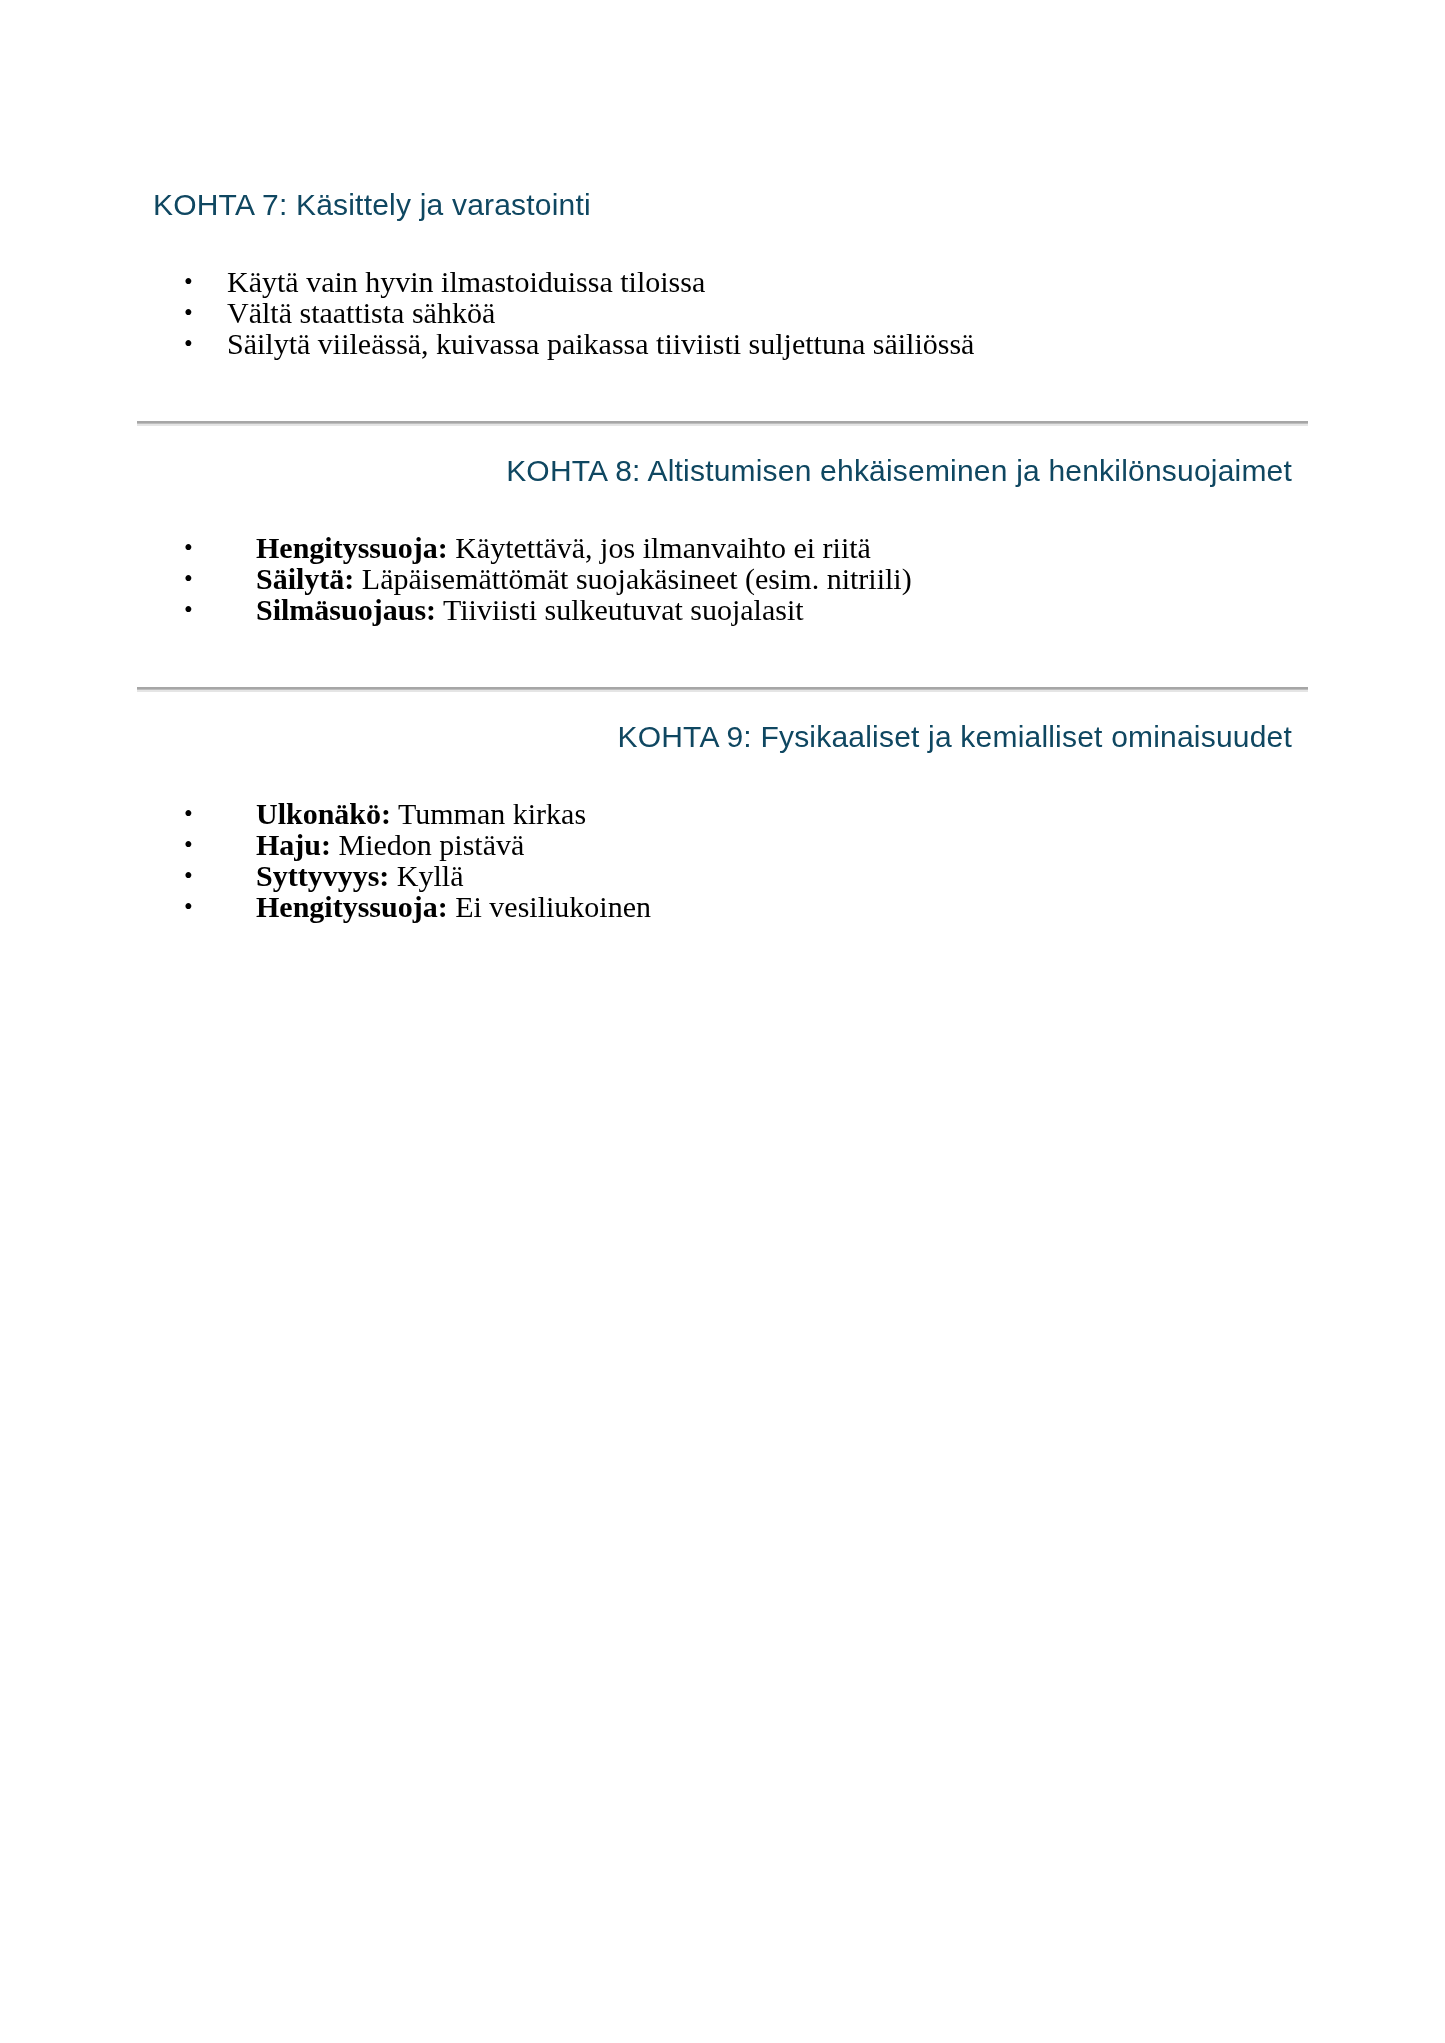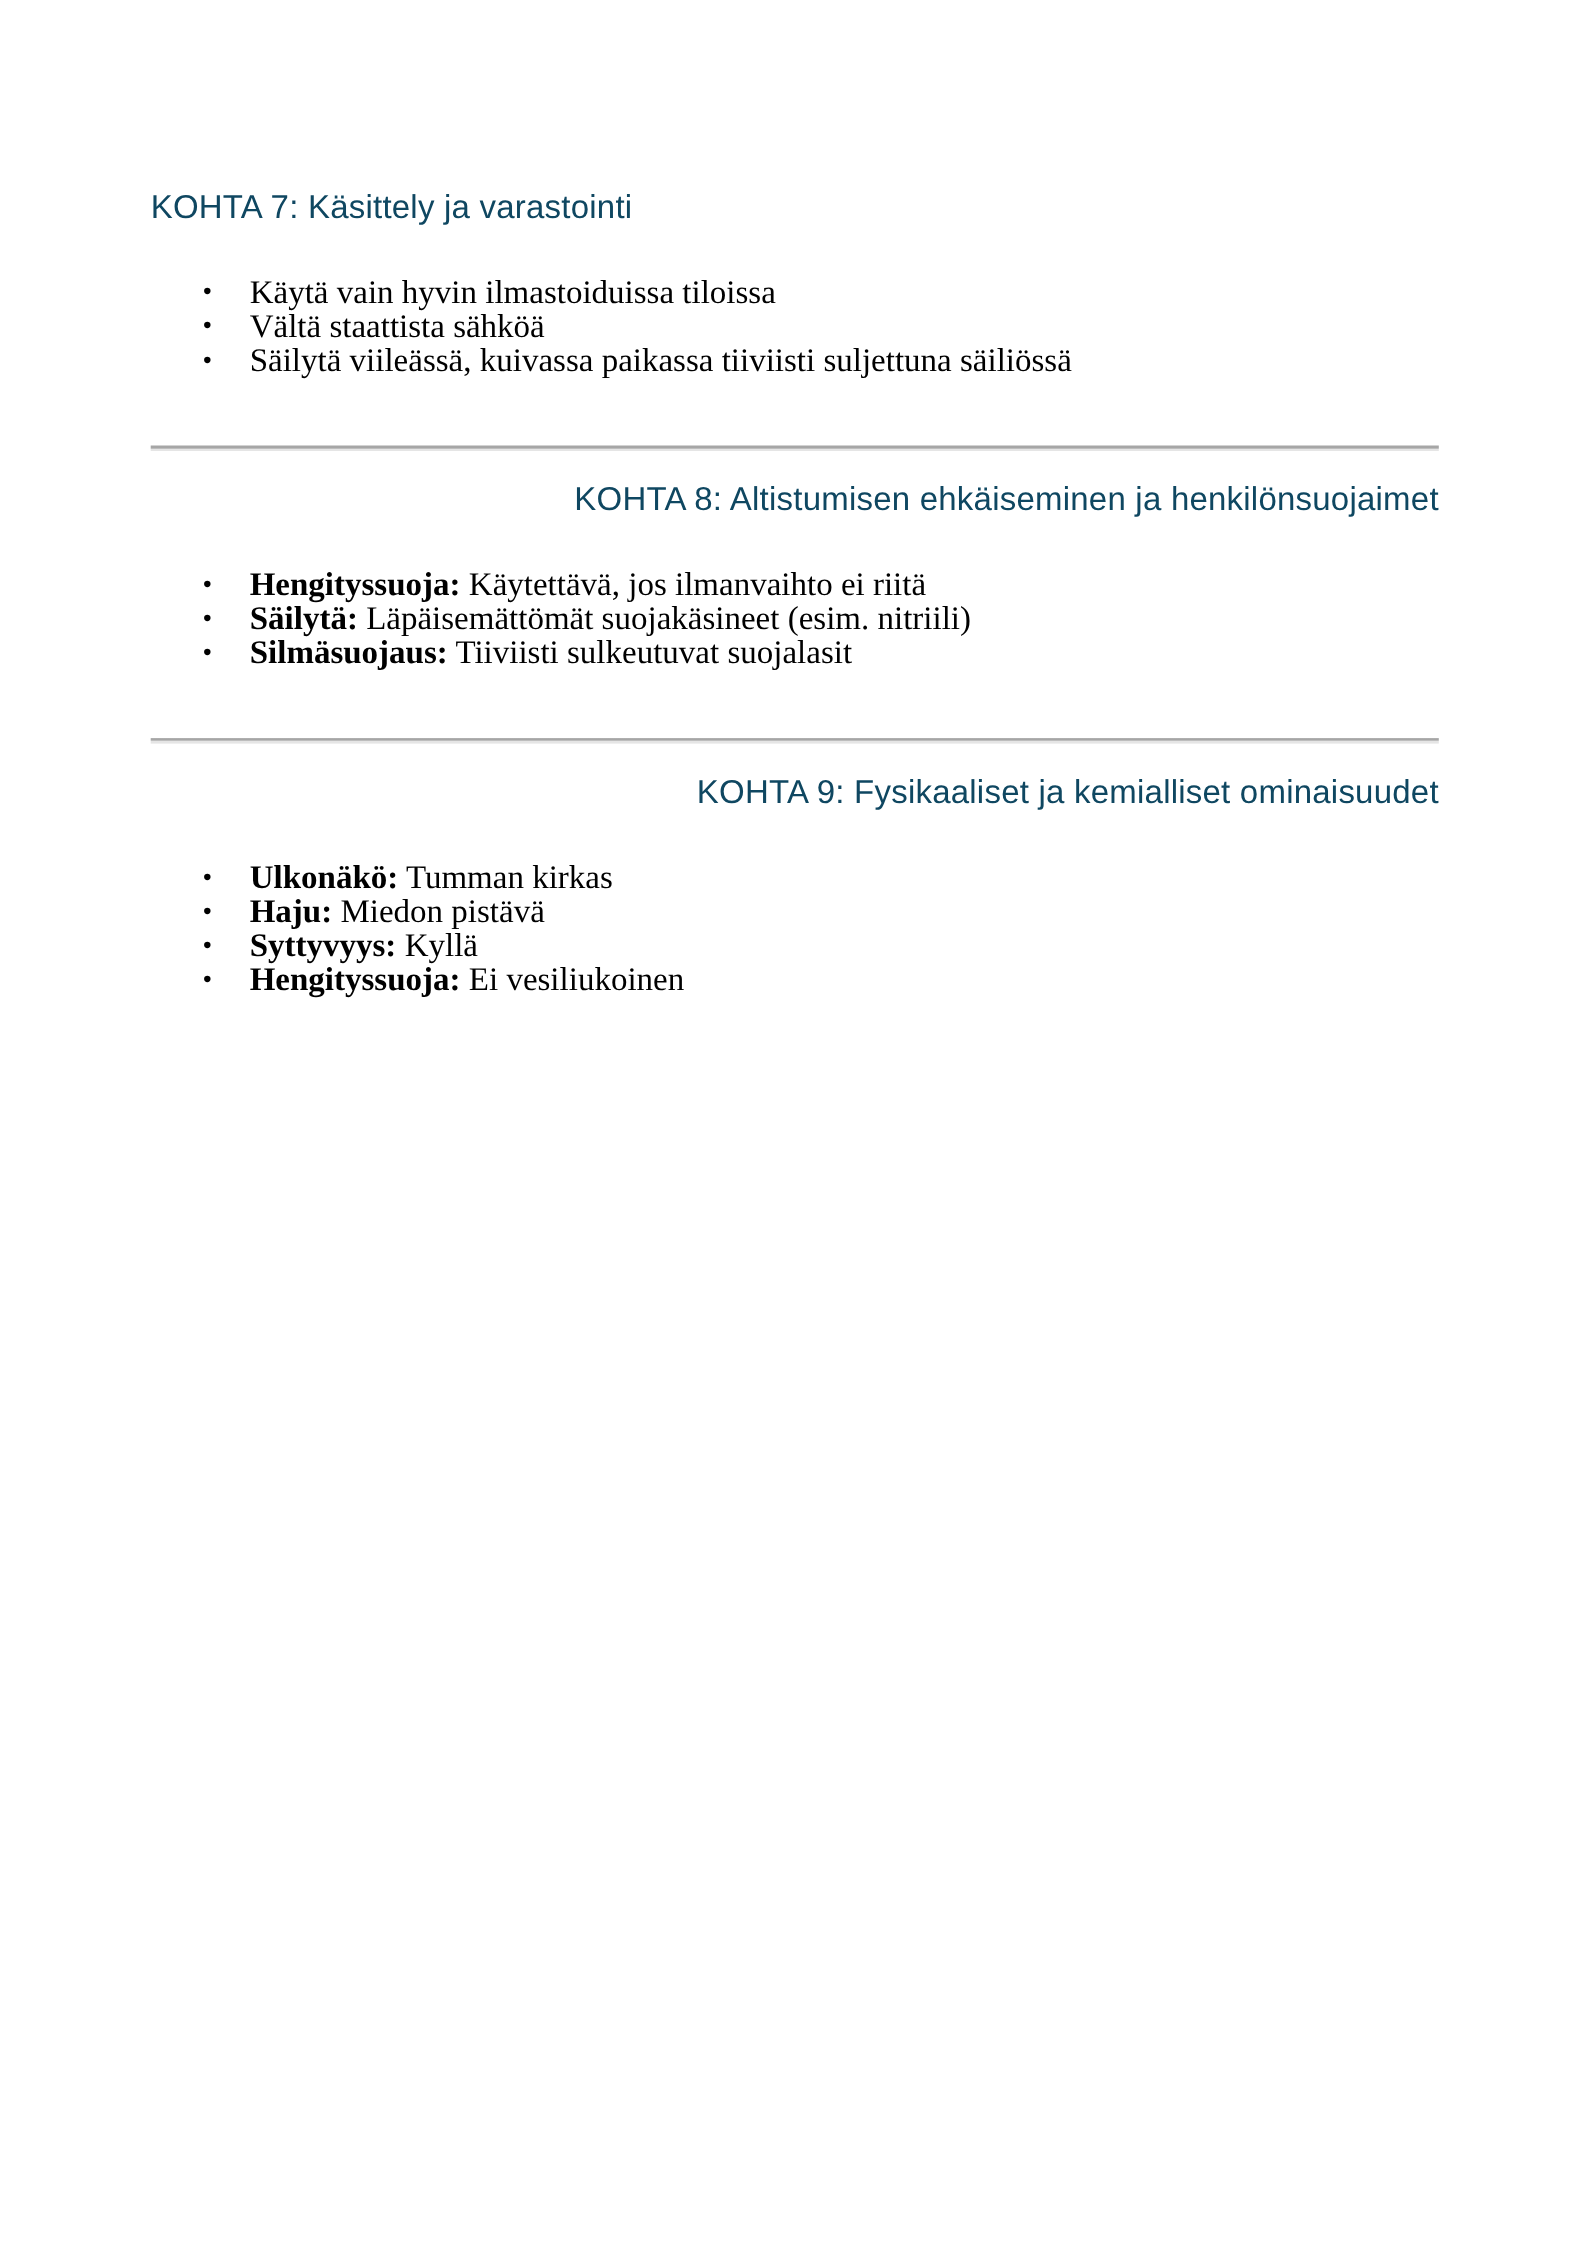--- a/index.html
+++ b/index.html
@@ -17,21 +17,21 @@
     overflow: hidden;
   }
   .page {
     box-sizing: border-box;
     width: 1445px;
     height: 2043px;
     padding: 170px 137px 0 137px;
     background: #ffffff;
   }
   h2.section-heading {
-    margin: 0;
+    margin: 16px;
     font-family: "Liberation Sans", sans-serif;
     font-weight: 400;
     font-size: 30px;
     line-height: 38px;
     color: #0F4761;
     letter-spacing: 0.2px;
   }
   h2.section-heading.after-divider {
     margin-top: 26px;
     text-align: right;
@@ -52,20 +52,21 @@
     content: "\2022";
     position: absolute;
     left: 47px;
     top: 0;
     font-size: 25px;
     line-height: 31px;
     color: #000000;
   }
   ul.bullet-list li strong {
     font-weight: 700;
+    margin-left: 29px;
   }
   .divider {
     margin-top: 62px;
     height: 5px;
     background: linear-gradient(to bottom,
       #a6a6a6 0px, #a6a6a6 2px,
       #bdbdbd 2px, #bdbdbd 3px,
       #e5e5e5 3px, #e5e5e5 5px);
   }
 </style>

